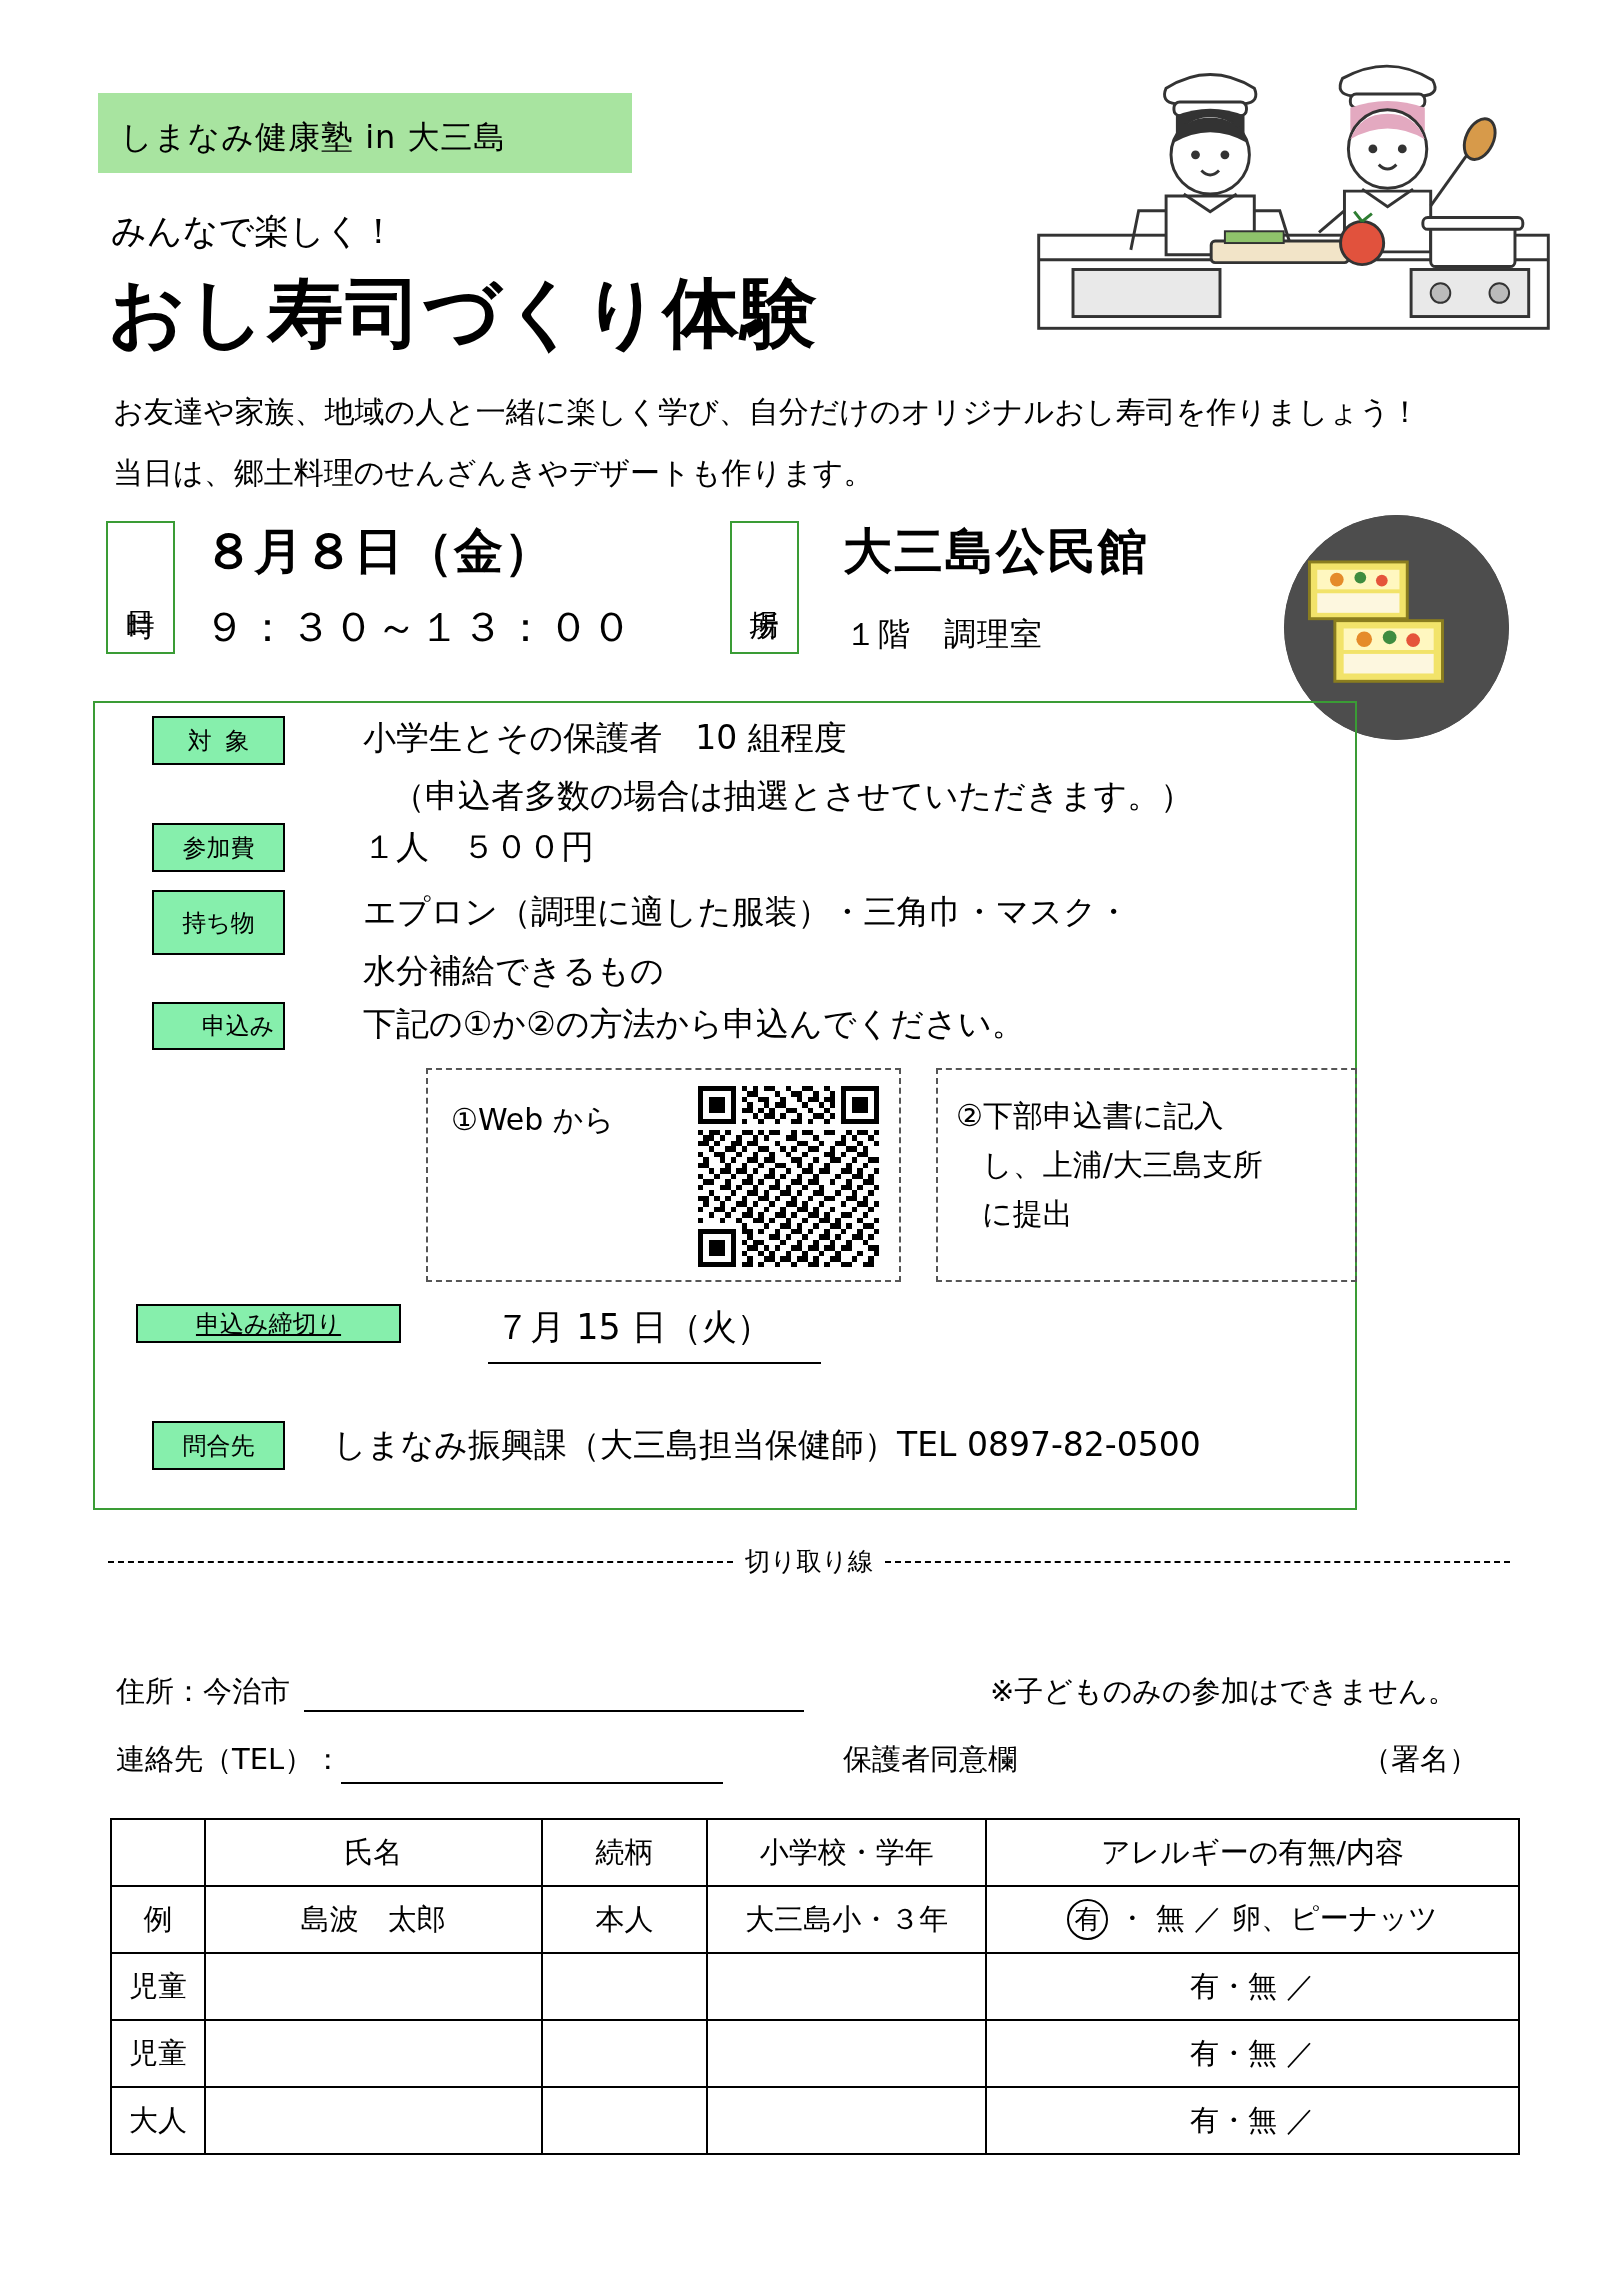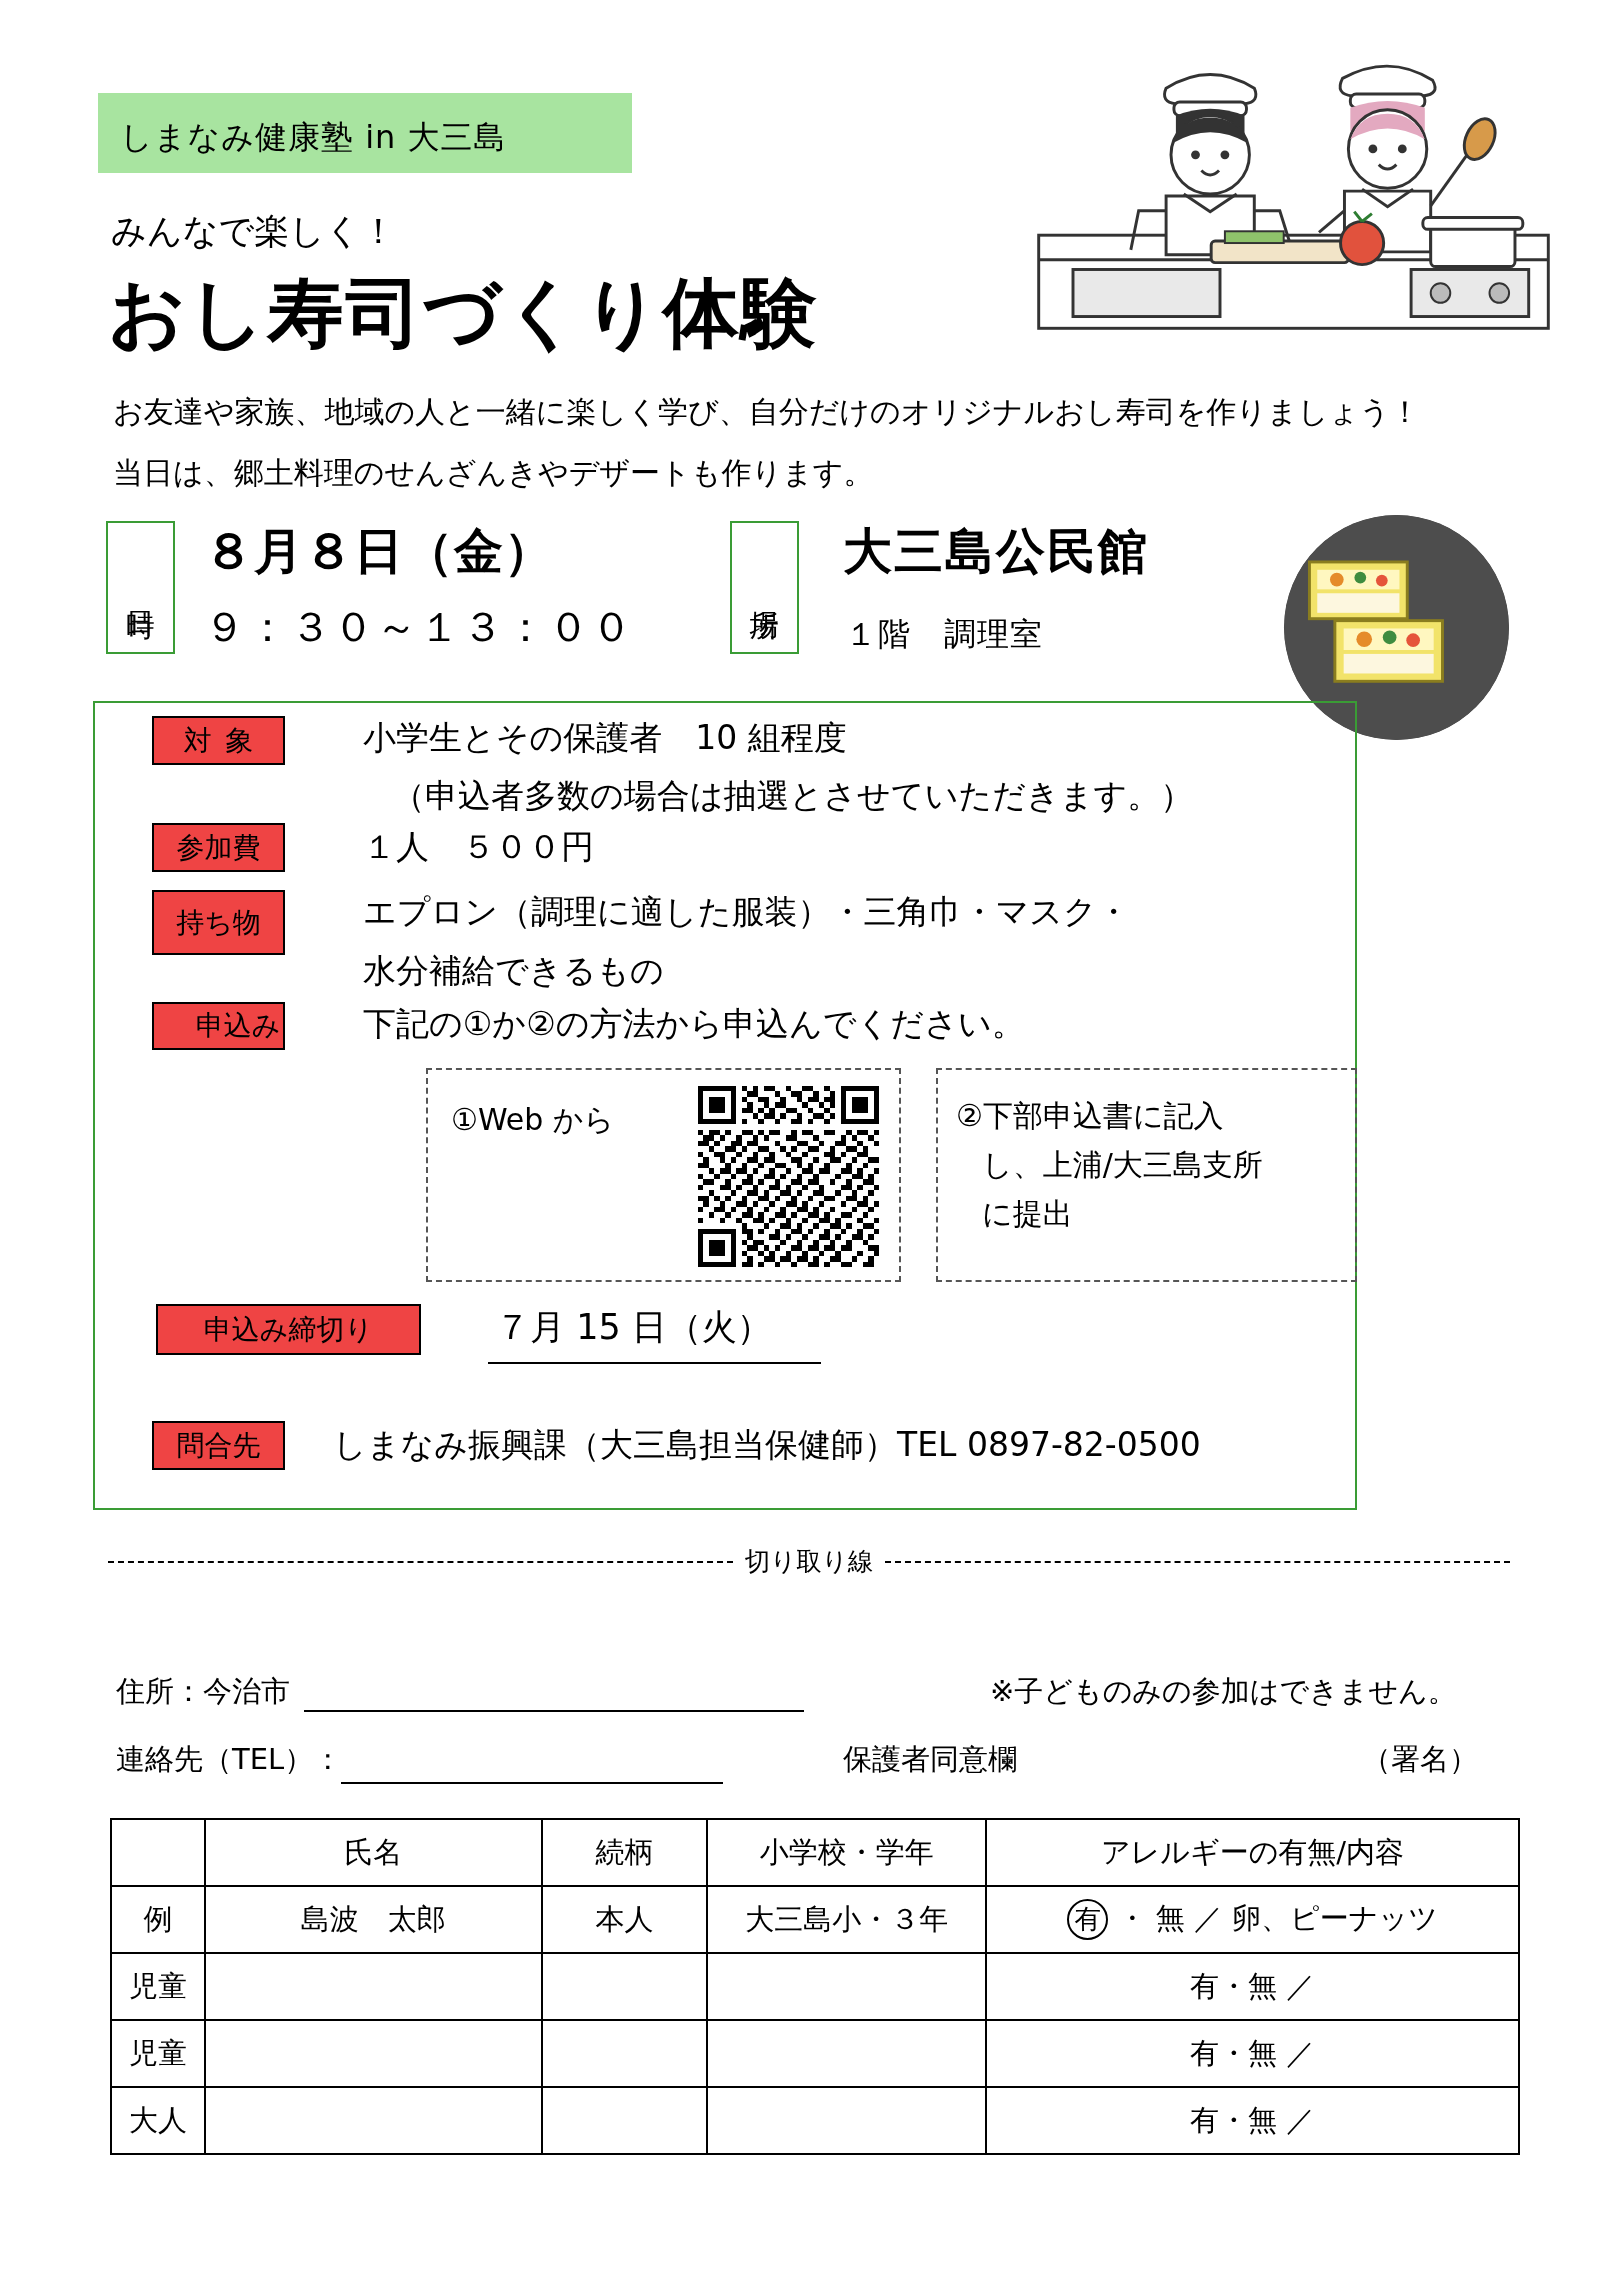--- a/index.html
+++ b/index.html
@@ -83,28 +83,28 @@
     position:absolute; left:93px; top:701px; width:1264px; height:809px;
     border:2.9px solid #3a9c35;
     box-sizing:border-box;
   }
 
   .tagbox {
     position:absolute;
     border:2px solid #000;
     box-sizing:border-box;
     display:flex; align-items:center; justify-content:center;
-    font-size:28px;
-    background:#ef4444;
+    font-size:24px;
+    background:#86efac;
   }
   #tag-target   { left:152px; top:716px; width:133px; height:49px; letter-spacing:13.7px; padding-left:13.7px;}
   #tag-fee      { left:152px; top:823px; width:133px; height:49px; }
   #tag-bring    { left:152px; top:890px; width:133px; height:65px; }
   #tag-apply    { left:152px; top:1002px; width:133px; height:48px;padding-left:39px; }
-  #tag-deadline { left:156px; top:1304px; width:265px; height:51px; }
+  #tag-deadline { left:136px; top:1304px; width:265px; height:39px;text-decoration:underline; }
   #tag-contact  { left:152px; top:1421px; width:133px; height:49px; }
 
   .row-text { position:absolute; font-size:33px; }
   #target-1   { left:363px; top:716px; }
   #target-2   { left:392px; top:774px; }
   #fee-1      { left:363px; top:825px; }
   #bring-1    { left:363px; top:890px; }
   #bring-2    { left:363px; top:949px; }
   #apply-1    { left:363px; top:1002px; }
   #deadline-1 { left:495px; top:1304px; font-size:35px; }

